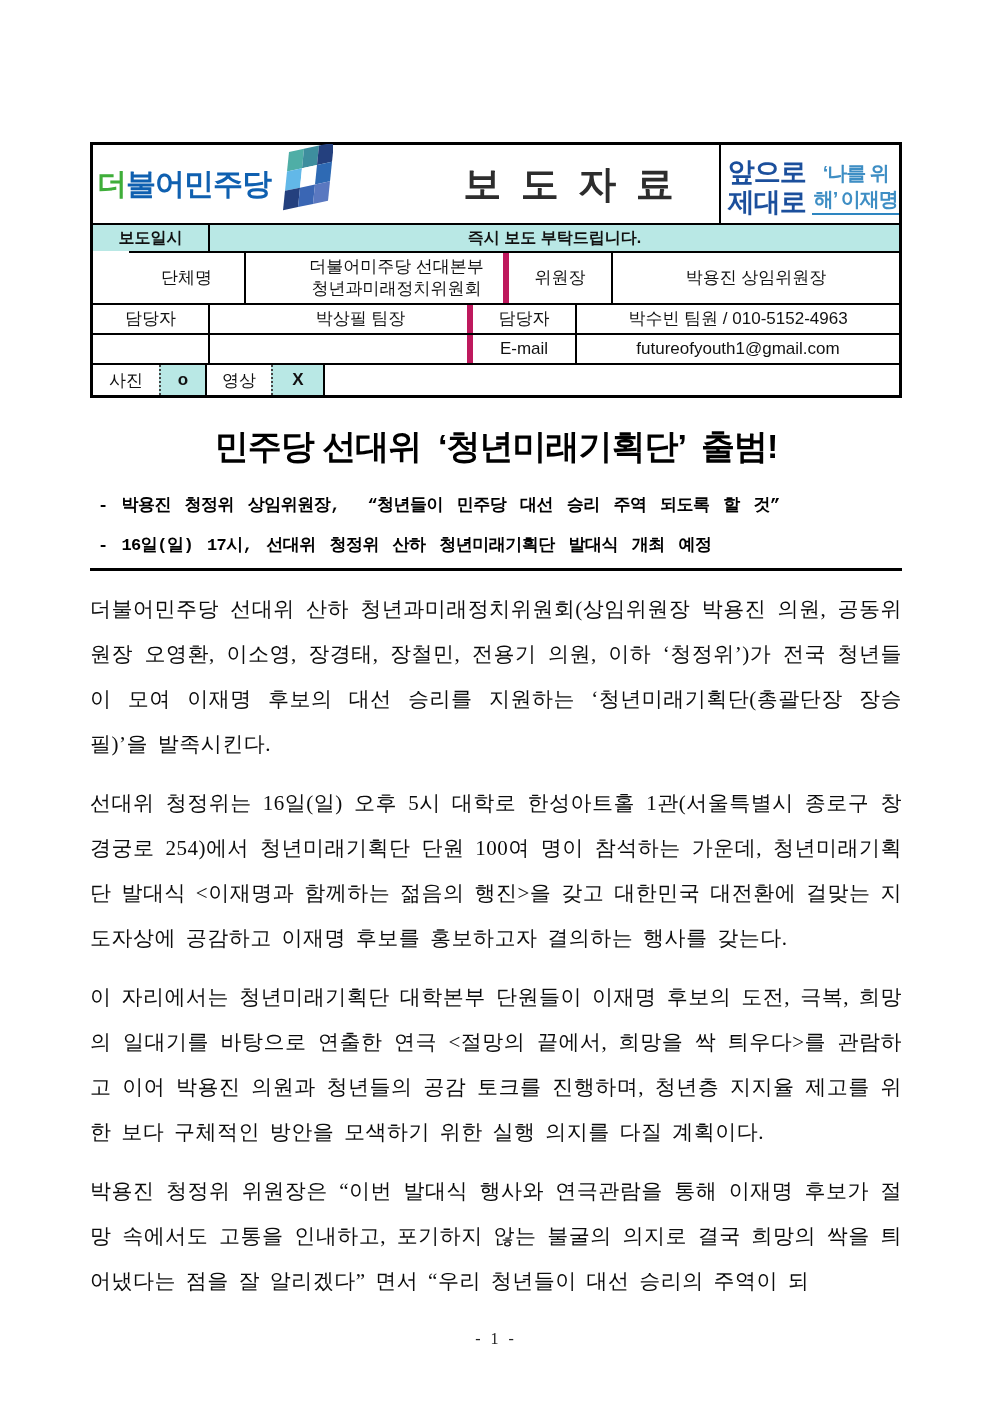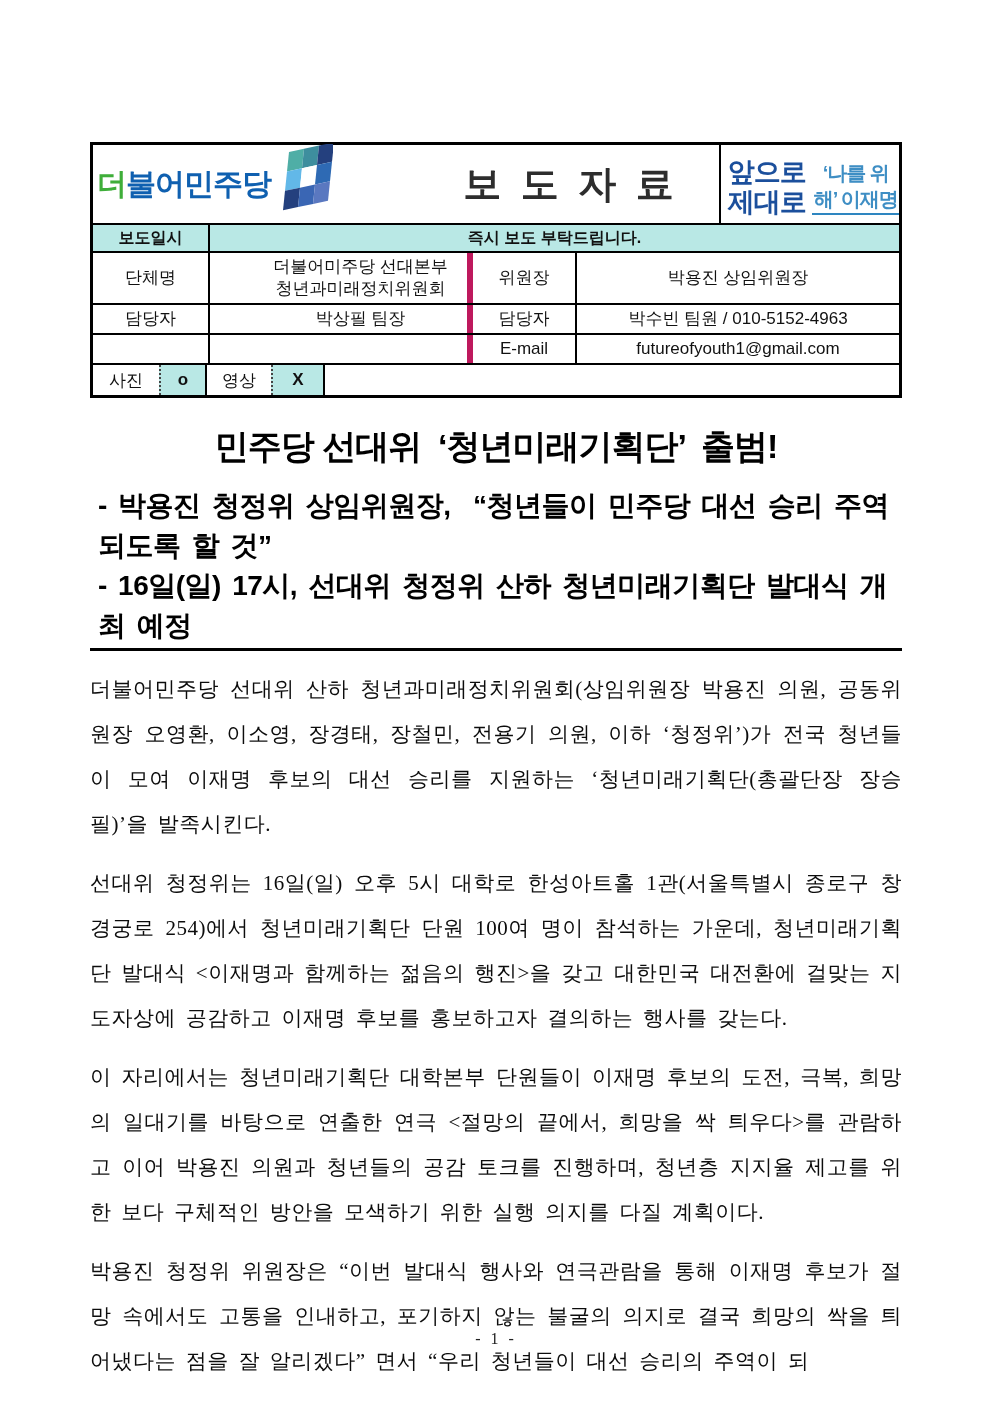--- a/index.html
+++ b/index.html
@@ -41,21 +41,21 @@
   
   .release-row { height: 28px; background: var(--highlight_bg); font-weight: 700; }
   .release-label { width: 115px; font-size: 16px; }
   .release-value { flex: 1; border-left: 2px solid #000; font-size: 16px; }
 
   
   .c1 { width: 115px; }
   .c2 { width: 259px; border-left: 2px solid #000; padding-left: 44px; }
   .c3 { width: 108px; border-left: 6px solid #be185d; }
   .c4 { flex: 1; border-left: 2px solid #000; }
-  .org-row { height: 52px; }
+  .org-row { height: 52px; margin-left: 36px; }
   .contact-row { height: 30px; }
   .email-row { height: 30px; }
   .tbl-txt { font-size: 17px; line-height: 22px; }
 
   
   .photo-row { height: 32px; }
   .photo-label { width: 66px; font-size: 17px; }
   .mark-cell { width: 48px; background: var(--highlight_bg); border-left: 2px dotted #444;
                border-right: 2px solid #000; font-size: 17px; font-weight: 700; }
   .video-label { width: 64px; font-size: 17px; }
@@ -64,22 +64,22 @@
   .rest-cell { flex: 1; }
 
   
   .headline {
     margin-top: 26px; text-align: center;
     font-size: 34px; font-weight: 800; letter-spacing: -1px;
     white-space: pre-wrap; color: #000;
   }
   .subheads { margin-top: 16px; padding-left: 8px; }
   .subhead {
-    font-size: 28px; font-weight: 800; line-height: 40px;
-    letter-spacing: -0.5px; word-spacing: 4px; white-space: pre-wrap; color: #000;
+    font-size: 17px; font-weight: 800; line-height: 40px;
+    letter-spacing: -0.5px; word-spacing: 4px; white-space: pre-wrap; color: #000; font-family: Liberation Mono, monospace;
   }
   .divider-rule { border: none; border-top: 3px solid #000; margin-top: 2px; }
 
   
   .body-text { padding-top: 16px; font-family: "Liberation Serif", "DejaVu Serif", serif; }
   .body-text p {
     font-size: 21px; line-height: 45px; color: #0c0c0c;
     text-align: justify; word-spacing: 4px; letter-spacing: 0.5px;
     margin: 0 0 14px 0;
   }

